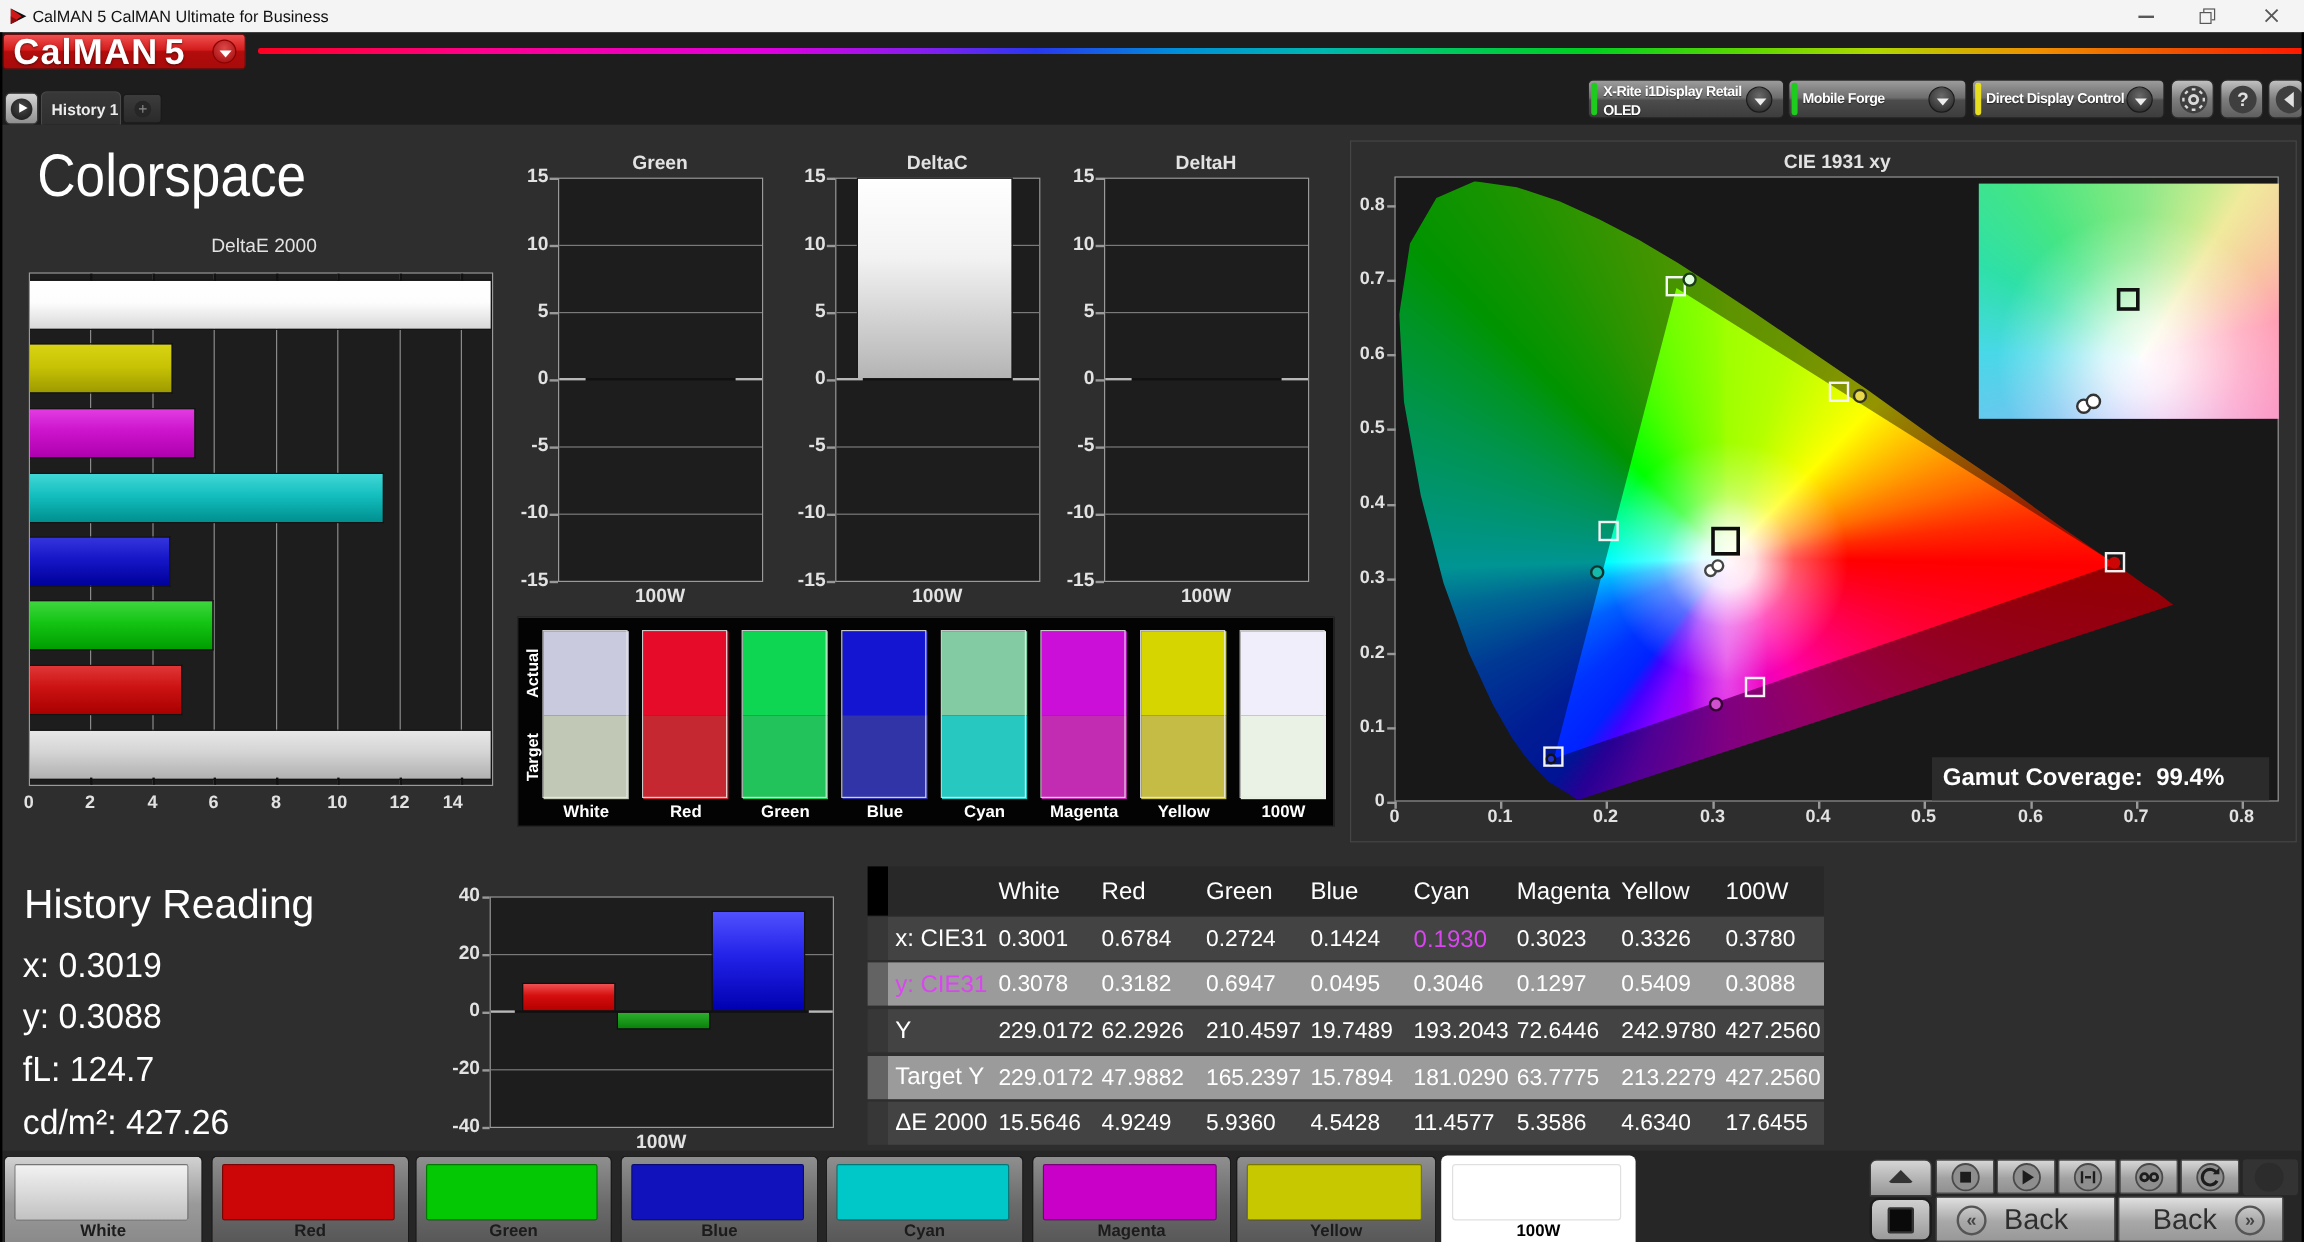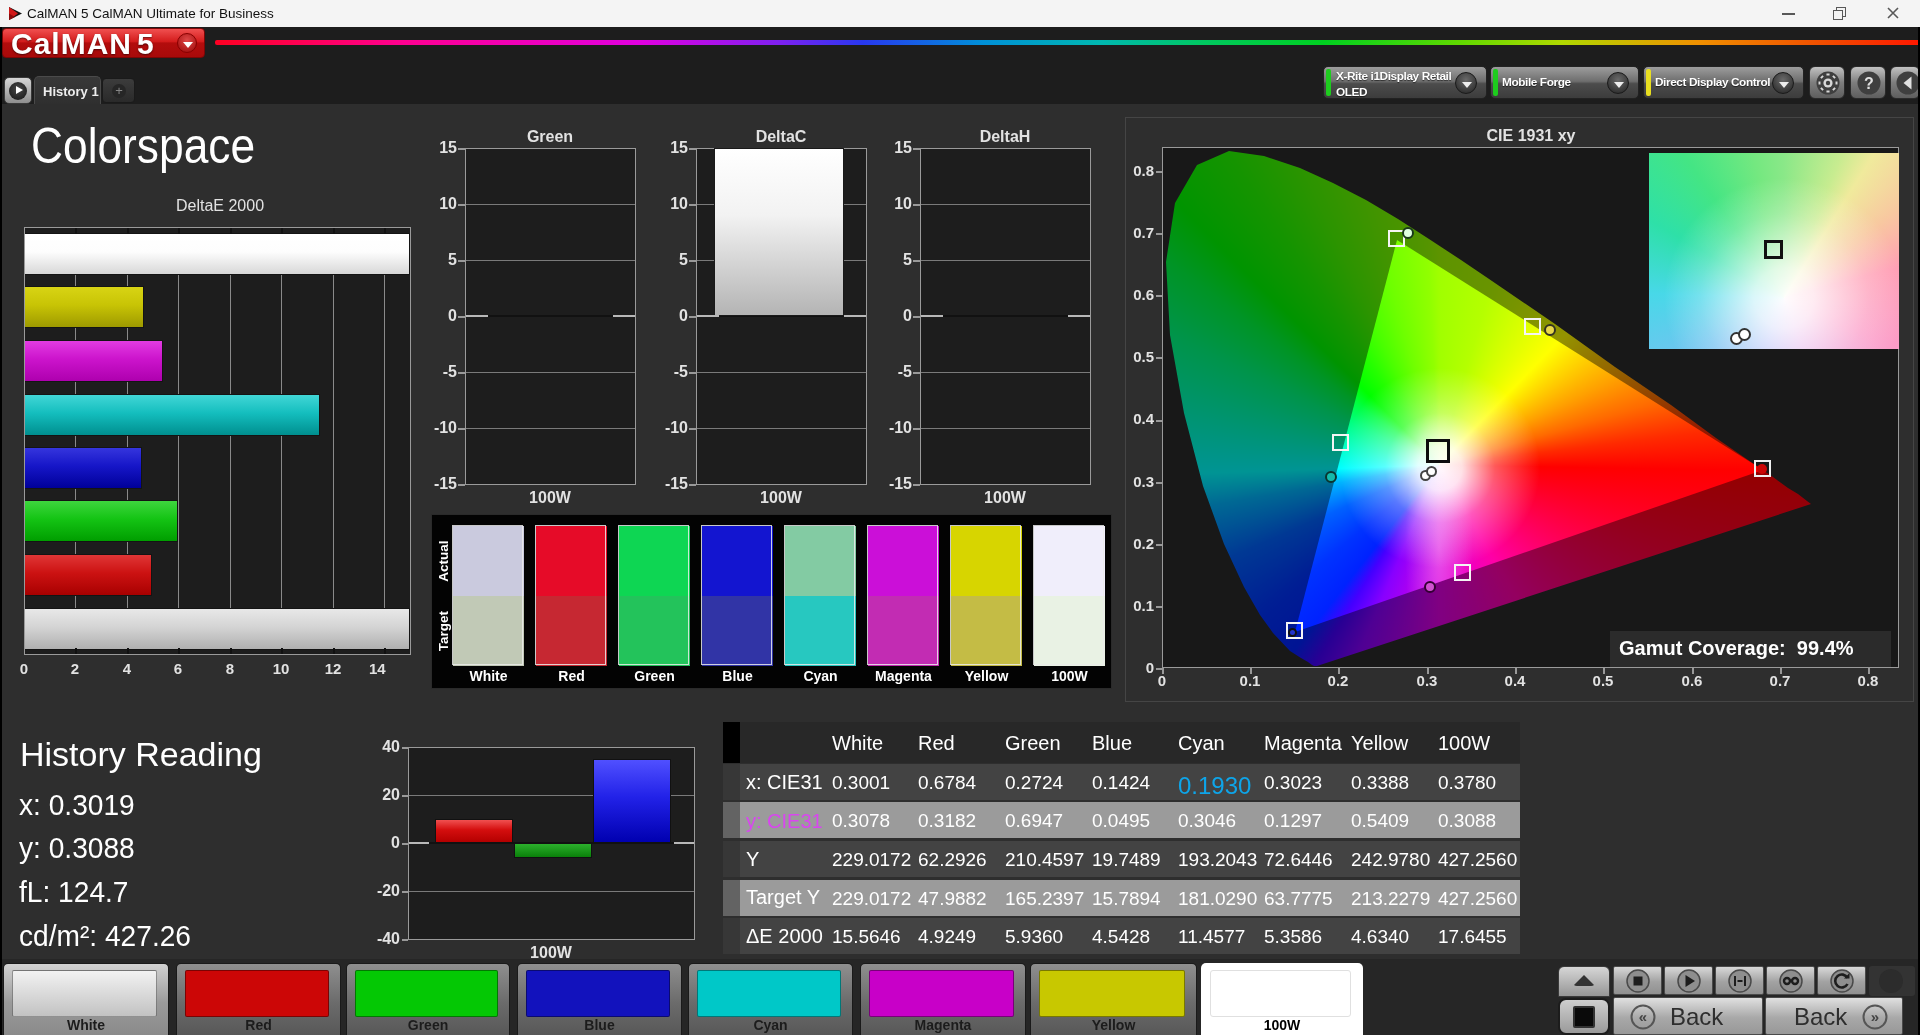--- a/index.html
+++ b/index.html
@@ -331,23 +331,23 @@
 <div class="ab" style="left:1264px;top:732px;font-size:20px;color:#fff;white-space:nowrap">Magenta</div>
 <div class="ab" style="left:1351px;top:732px;font-size:20px;color:#fff;white-space:nowrap">Yellow</div>
 <div class="ab" style="left:1438px;top:732px;font-size:20px;color:#fff;white-space:nowrap">100W</div>
 <div class="ab" style="left:723px;top:764px;width:17px;height:36px;background:#373737"></div>
 <div class="ab" style="left:740px;top:764px;width:780px;height:36px;background:#434343"></div>
 <div class="ab" style="left:746px;top:771px;font-size:20px;color:#fff;white-space:nowrap">x: CIE31</div>
 <div class="ab" style="left:832px;top:772px;font-size:19px;color:#fff;white-space:nowrap">0.3001</div>
 <div class="ab" style="left:918px;top:772px;font-size:19px;color:#fff;white-space:nowrap">0.6784</div>
 <div class="ab" style="left:1005px;top:772px;font-size:19px;color:#fff;white-space:nowrap">0.2724</div>
 <div class="ab" style="left:1092px;top:772px;font-size:19px;color:#fff;white-space:nowrap">0.1424</div>
-<div class="ab" style="left:1178px;top:772px;font-size:24px;color:#0ea5e9;white-space:nowrap">0.1930</div>
+<div class="ab" style="left:1178px;top:772px;font-size:20px;color:#d946ef;white-space:nowrap">0.1930</div>
 <div class="ab" style="left:1264px;top:772px;font-size:19px;color:#fff;white-space:nowrap">0.3023</div>
-<div class="ab" style="left:1351px;top:772px;font-size:19px;color:#fff;white-space:nowrap">0.3388</div>
+<div class="ab" style="left:1351px;top:772px;font-size:19px;color:#fff;white-space:nowrap">0.3326</div>
 <div class="ab" style="left:1438px;top:772px;font-size:19px;color:#fff;white-space:nowrap">0.3780</div>
 <div class="ab" style="left:723px;top:802px;width:17px;height:36px;background:#636363"></div>
 <div class="ab" style="left:740px;top:802px;width:780px;height:36px;background:#9b9b9b"></div>
 <div class="ab" style="left:746px;top:810px;font-size:20px;color:#d946ef;white-space:nowrap">y: CIE31</div>
 <div class="ab" style="left:832px;top:810px;font-size:19px;color:#fff;white-space:nowrap">0.3078</div>
 <div class="ab" style="left:918px;top:810px;font-size:19px;color:#fff;white-space:nowrap">0.3182</div>
 <div class="ab" style="left:1005px;top:810px;font-size:19px;color:#fff;white-space:nowrap">0.6947</div>
 <div class="ab" style="left:1092px;top:810px;font-size:19px;color:#fff;white-space:nowrap">0.0495</div>
 <div class="ab" style="left:1178px;top:810px;font-size:19px;color:#fff;white-space:nowrap">0.3046</div>
 <div class="ab" style="left:1264px;top:810px;font-size:19px;color:#fff;white-space:nowrap">0.1297</div>

